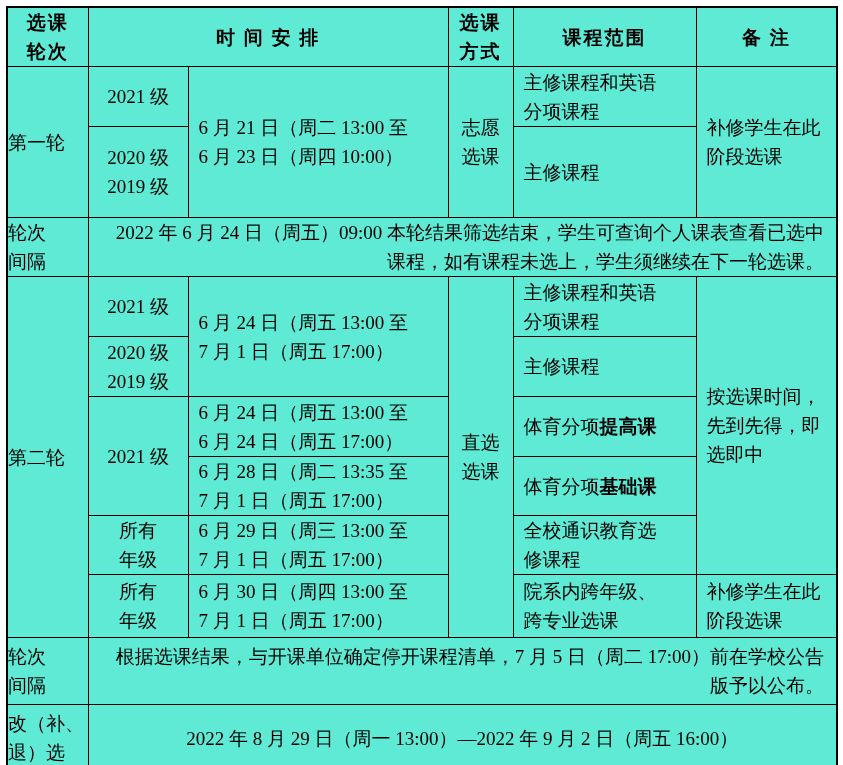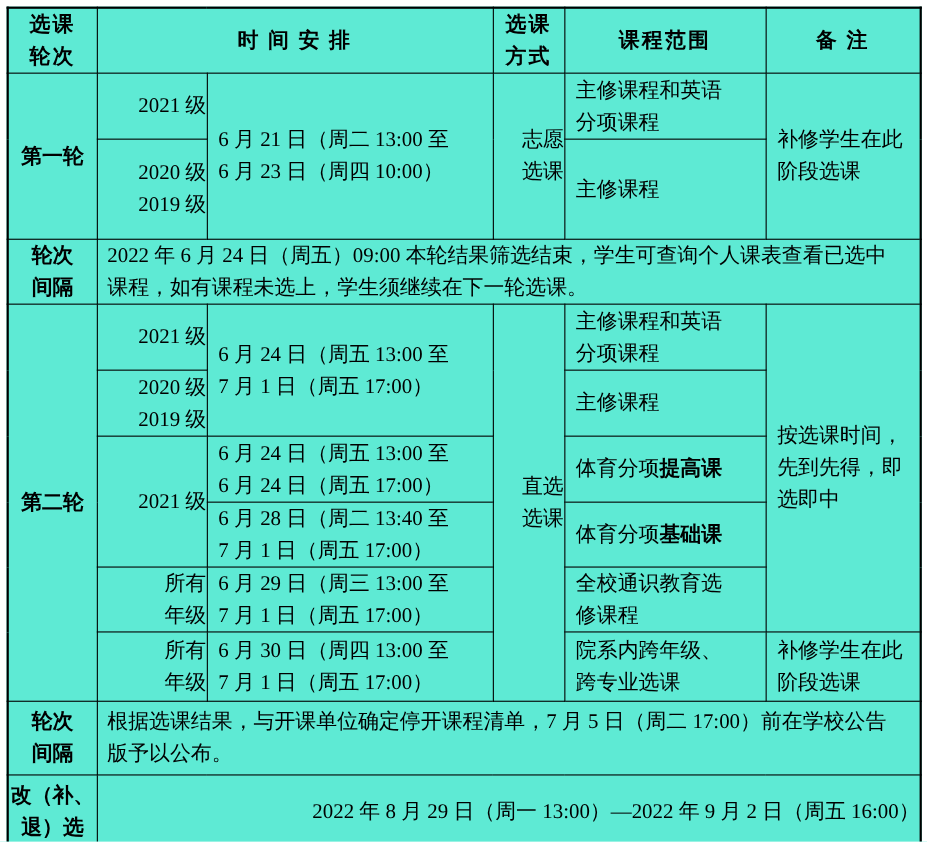--- a/index.html
+++ b/index.html
@@ -3,24 +3,24 @@
 <meta charset="utf-8">
 <style>
   html,body{margin:0;padding:0;background:#ffffff;}
   body{width:843px;height:765px;overflow:hidden;position:relative;
        font-family:"Liberation Serif","DejaVu Serif",serif;color:#000;}
   table.sched{border-collapse:collapse;table-layout:fixed;position:absolute;left:6px;top:6px;
        width:832px;border:2px solid #000;background:#5eead4;}
   td,th{border:1px solid #000;font-size:19px;line-height:29px;padding:0;
        vertical-align:middle;overflow:hidden;}
   th{font-weight:bold;text-align:center;letter-spacing:2px;}
-  td.label{font-weight:bold;text-align:center;}
-  td.center{text-align:right;}
+  td.label{font-weight:normal;text-align:left;}
+  td.center{text-align:center;}
   td.left{text-align:left;padding-left:10px;padding-right:5px;}
-  td.para{padding-left:9px;padding-right:12px;text-align:left;}
+  td.para{padding-left:9px;padding-right:12px;text-align:right;}
   .bold{font-weight:bold;}
   .ln{display:block;}
 </style>
 </head>
 <body>
 
 <table class="sched">
   <colgroup>
     <col style="width:81px">
       <col style="width:100px">
@@ -111,21 +111,21 @@
       <span class="ln">6 月 24 日（周五 13:00 至</span>
       <span class="ln">6 月 24 日（周五 17:00）</span>
     </td>
     <td class="left">
       <span>体育分项</span><span class="bold">提高课</span>
     </td>
   </tr>
 
   <tr style="height:58px">
     <td class="left">
-      <span class="ln">6 月 28 日（周二 13:40 至</span>
+      <span class="ln">6 月 28 日（周二 13:35 至</span>
       <span class="ln">7 月 1 日（周五 17:00）</span>
     </td>
     <td class="left">
       <span>体育分项</span><span class="bold">基础课</span>
     </td>
   </tr>
 
   <tr style="height:58px">
     <td class="center">
       <span class="ln">所有</span>

